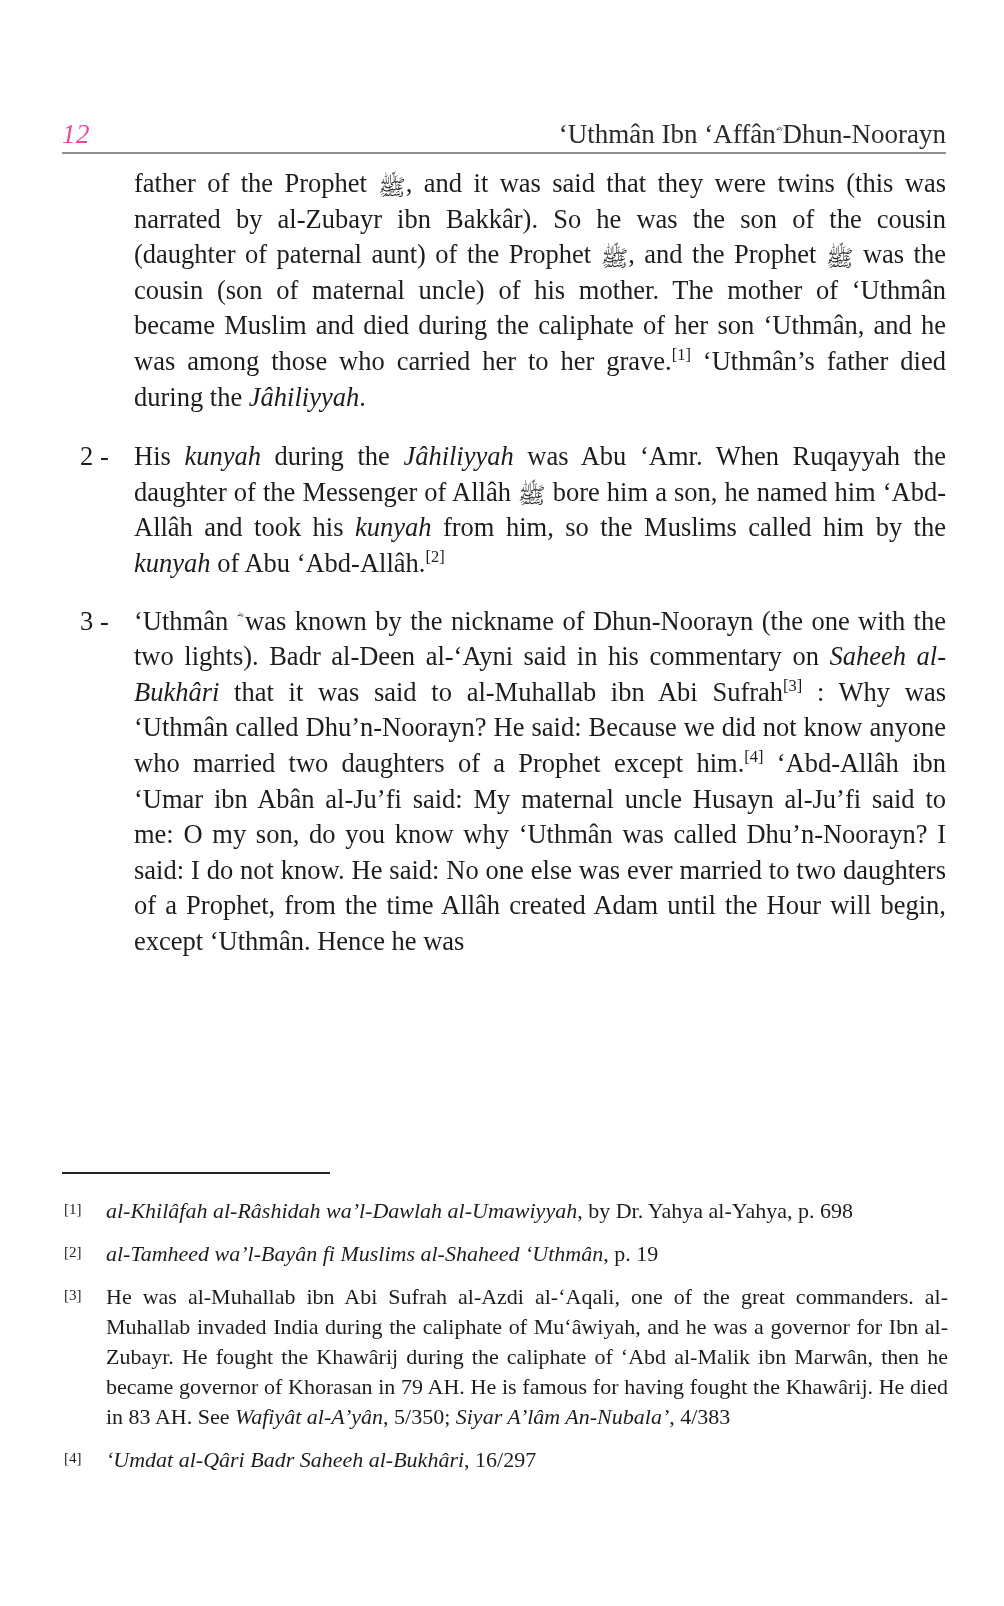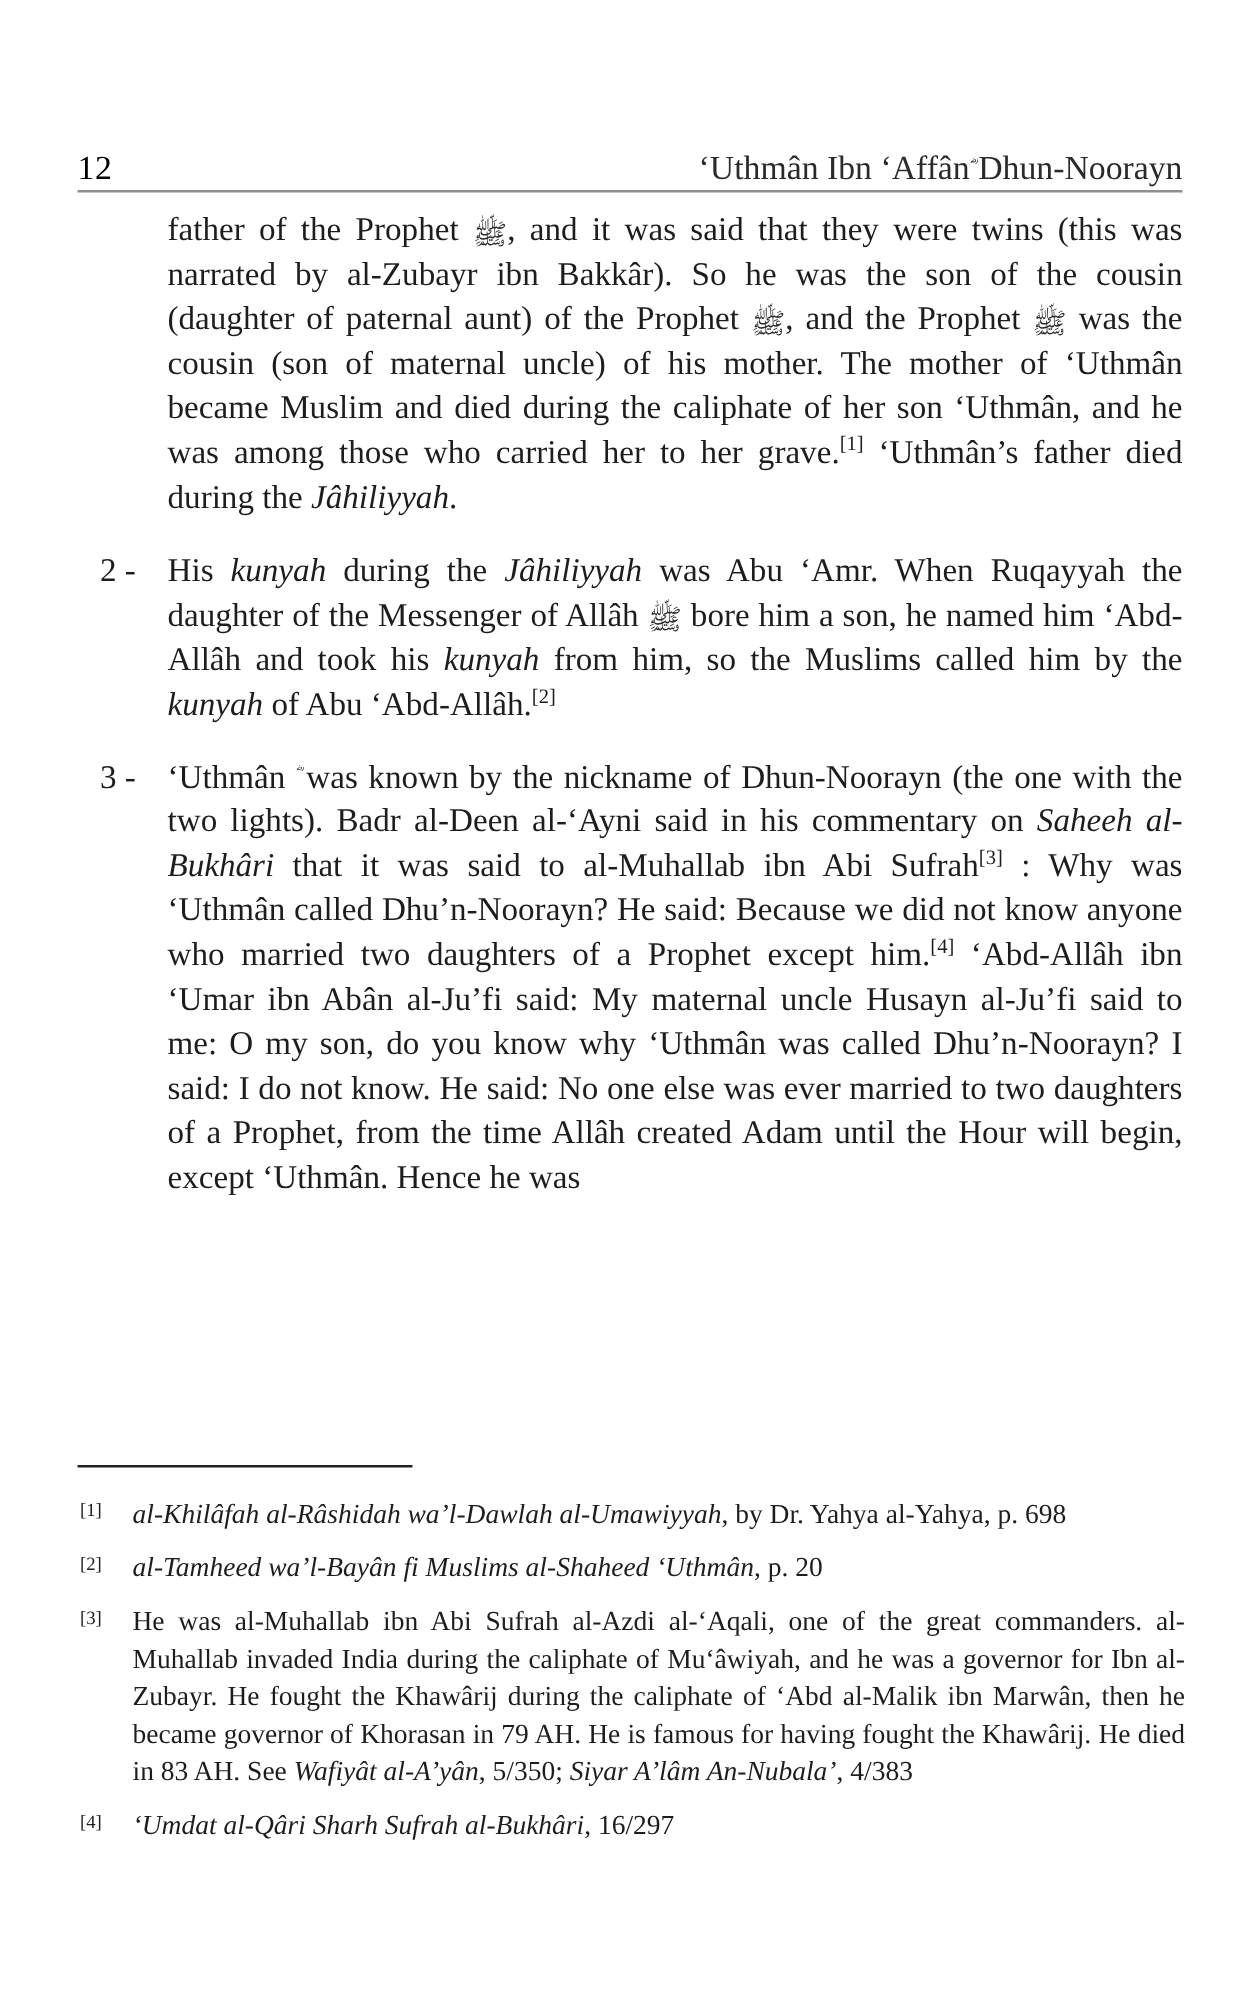--- a/index.html
+++ b/index.html
@@ -26,22 +26,23 @@
     right: 58px;
     top: 104px;
     height: 44px;
     display: flex;
     align-items: flex-end;
     justify-content: space-between;
   }
   .folio {
     font-size: 27px;
     line-height: 1;
-    color: #000000;
+    color: #ec4899;
     letter-spacing: 0.5px;
+    font-style: italic;
   }
   .head-title {
     font-size: 27px;
     line-height: 1;
     color: #2b2b2b;
     white-space: nowrap;
   }
   .head-rule {
     position: absolute;
     left: 62px;
@@ -182,26 +183,26 @@
 
   <div class="fn-rule"></div>
 
   <div class="footnotes">
 
     <div class="fn tight">
       <span class="fn-num">[1]</span><i>al-Khilâfah al-Râshidah wa’l-Dawlah al-Umawiyyah</i><span>, by Dr. Yahya al-Yahya, p. 698</span>
     </div>
 
     <div class="fn tight">
-      <span class="fn-num">[2]</span><i>al-Tamheed wa’l-Bayân fi Muslims al-Shaheed ‘Uthmân</i><span>, p. 20</span>
+      <span class="fn-num">[2]</span><i>al-Tamheed wa’l-Bayân fi Muslims al-Shaheed ‘Uthmân</i><span>, p. 19</span>
     </div>
 
     <div class="fn j">
       <span class="fn-num">[3]</span><span>He was al-Muhallab ibn Abi Sufrah al-Azdi al-‘Aqali, one of the great commanders. al-Muhallab invaded India during the caliphate of Mu‘âwiyah, and he was a governor for Ibn al-Zubayr. He fought the Khawârij during the caliphate of ‘Abd al-Malik ibn Marwân, then he became governor of Khorasan in 79 AH. He is famous for having fought the Khawârij. He died in 83 AH. See </span><i>Wafiyât al-A’yân</i><span>, 5/350; </span><i>Siyar A’lâm An-Nubala’</i><span>, 4/383</span>
     </div>
 
     <div class="fn tight">
-      <span class="fn-num">[4]</span><i>‘Umdat al-Qâri Sharh Sufrah al-Bukhâri</i><span>, 16/297</span>
+      <span class="fn-num">[4]</span><i>‘Umdat al-Qâri Badr Saheeh al-Bukhâri</i><span>, 16/297</span>
     </div>
 
   </div>
 
 </div>
 
 </body></html>

